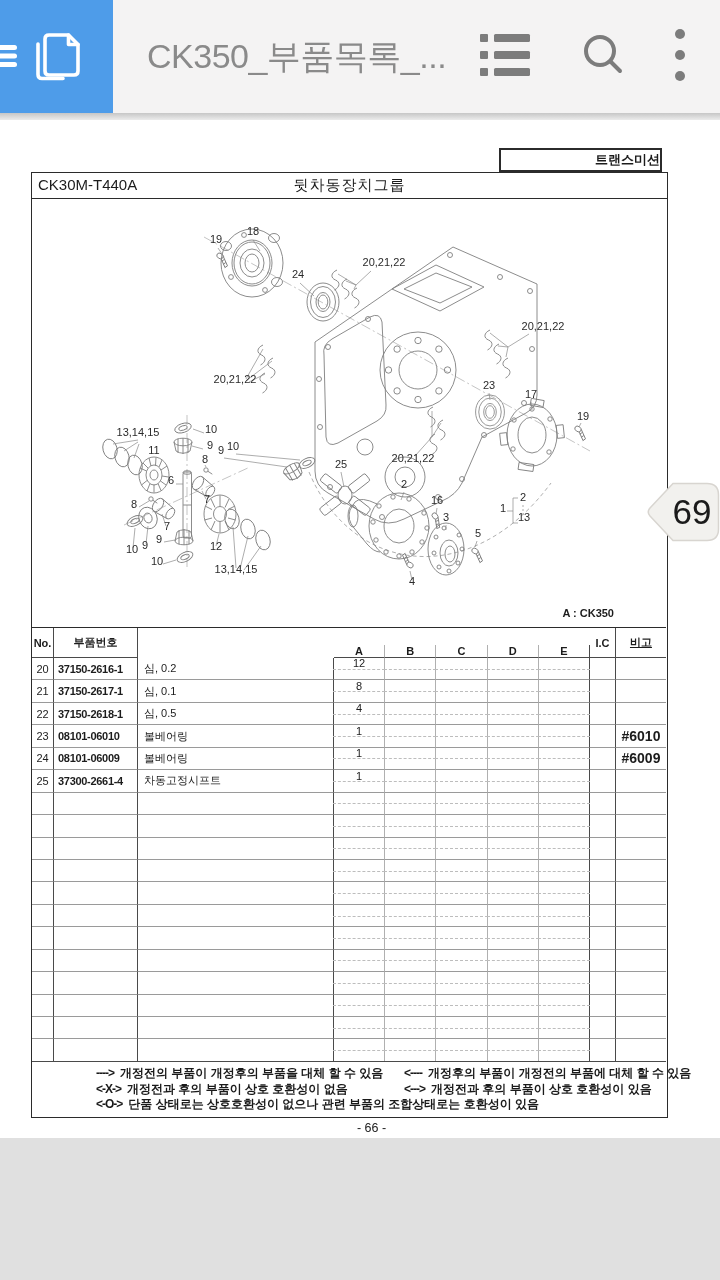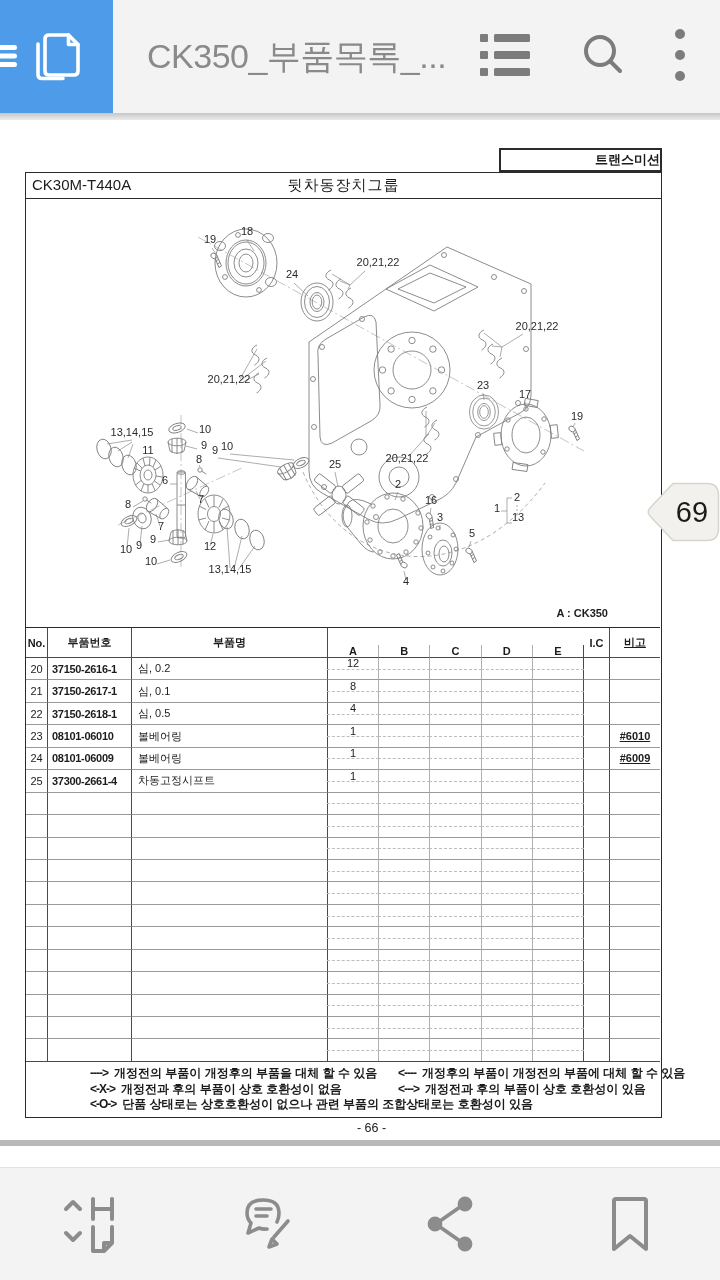--- a/index.html
+++ b/index.html
@@ -1,35 +1,35 @@
 <!DOCTYPE html>
 <html><head>
 <meta charset="utf-8">
 <style>
   html,body{margin:0;padding:0;background:#e0e0e0;}
   *{box-sizing:border-box;}
-  .stage{position:relative;width:720px;height:1280px;background:#fff;overflow:hidden;
+  .stage{position:relative;width:720px;height:1138px;background:#fff;overflow:hidden;
          font-family:"Liberation Sans","DejaVu Sans",sans-serif;-webkit-user-select:none;user-select:none;}
   
   .topbar{position:absolute;left:0;top:0;width:720px;height:113px;background:#f4f3f3;}
   .nav-btn{position:absolute;left:0;top:0;width:113px;height:113px;background:#4e9ce9;border:none;padding:0;cursor:pointer;overflow:hidden;}
   .app-title{position:absolute;left:147px;top:0;height:113px;line-height:113px;font-size:34px;
              color:#8a8a8a;font-weight:500;letter-spacing:-0.5px;white-space:nowrap;}
   .tb-btn{position:absolute;top:0;height:113px;background:none;border:none;padding:0;cursor:pointer;}
   .tb-list{left:470px;width:70px;}
   .tb-search{left:568px;width:70px;}
   .tb-more{left:650px;width:60px;}
   .topbar-shadow{position:absolute;left:0;top:113px;width:720px;height:7px;
                  background:linear-gradient(#c6c6c6,#ececec);}
   
   .viewer{position:absolute;left:0;top:120px;width:720px;height:1020px;background:#fff;}
   .pdf-page{position:absolute;left:0;top:0;width:720px;height:1020px;background:#fff;color:#1c1c1c;}
   .cat-box{position:absolute;left:499px;top:28px;width:163px;height:24px;border:2px solid #2b2b2b;
            display:flex;align-items:center;justify-content:flex-end;font-size:13px;font-weight:600;}
-  .frame{position:absolute;left:25px;top:52px;width:637px;height:946px;border:1.5px solid #2b2b2b;}
+  .frame{position:absolute;left:31px;top:52px;width:637px;height:946px;border:1.5px solid #2b2b2b;}
   .frame-head{position:absolute;left:0;top:0;width:100%;height:26px;border-bottom:1.5px solid #2b2b2b;}
   .frame-head .model{position:absolute;left:6px;top:0;height:24px;line-height:24px;font-size:15px;}
   .frame-head .gtitle{position:absolute;left:0;width:100%;top:0;height:24px;line-height:24px;
                       text-align:center;font-size:15px;letter-spacing:1px;}
   
   .diagram{position:absolute;left:0;top:26px;width:634px;height:428px;}
   svg.dsvg{position:absolute;left:0;top:0;stroke:#7f7f7f;stroke-width:.9;fill:none;}
   svg.dsvg .cl{stroke:#ababab;stroke-width:.7;stroke-dasharray:10 3 2 3;}
   svg.dsvg .ld{stroke:#8a8a8a;stroke-width:.7;}
   svg.dsvg .dsh{stroke:#9a9a9a;stroke-width:.8;stroke-dasharray:4 3;}
@@ -46,34 +46,34 @@
   .trow{display:grid;grid-template-columns:22px 84px 196px repeat(5,51.2px) 26px 1fr;height:22.44px;}
   .trow>div{border-right:1px solid #4a4a4a;border-bottom:1px solid #9a9a9a;position:relative;}
   .trow>div.qc{border-right:1px solid #b0b0b0;}
   .trow>div.qc.last{border-right:1px solid #4a4a4a;}
   .trow>div.rm{border-right:none;}
   .qc::after{content:"";position:absolute;left:-1px;right:-1px;top:50%;border-top:1px dashed #bdbdbd;}
   .qv{position:absolute;left:0;top:0;width:100%;height:50%;display:flex;align-items:center;justify-content:center;font-size:11px;}
   .c-no{display:flex;align-items:center;justify-content:center;}
   .c-pn{display:flex;align-items:center;padding-left:4px;font-weight:700;letter-spacing:-0.3px;}
   .c-nm{display:flex;align-items:center;padding-left:6px;}
-  .c-rm{display:flex;align-items:center;justify-content:center;font-size:11px;font-weight:700;text-decoration:underline;}
+  .c-rm{display:flex;align-items:center;justify-content:center;font-size:14px;font-weight:700;}
   
   .legend{position:absolute;left:0;top:888px;width:634px;height:53.5px;border-top:1px solid #4a4a4a;
           font-size:12px;font-weight:700;color:#1a1a1a;padding-top:4px;}
   .lg-line{position:relative;height:15.5px;line-height:15.5px;white-space:nowrap;}
   .lg-item{position:absolute;left:64px;}
   .lg-item.second{left:372px;}
   .lg-sym{letter-spacing:-1px;margin-right:6px;}
   .pageno{position:absolute;left:0;top:1001px;width:720px;text-align:center;font-size:12.5px;color:#222;padding-left:23px;}
   .page-sep{position:absolute;left:0;top:1020px;width:720px;height:6px;background:#b9b9b9;}
   
   .badge{position:absolute;left:646px;top:482px;width:74px;height:60px;}
   .badge .bnum{position:absolute;left:18px;top:0;width:56px;height:60px;display:flex;align-items:center;
-               justify-content:center;font-size:29px;color:#1b1b1b;}
+               justify-content:center;font-size:35px;color:#1b1b1b;}
   
   .botbar{position:absolute;left:0;top:1167px;width:720px;height:113px;background:#f4f3f3;border-top:1px solid #e2e2e2;}
   .bb-btn{position:absolute;top:22px;width:70px;height:70px;background:none;border:none;padding:0;cursor:pointer;}
 </style>
 </head>
 <body>
 
 <div class="stage">
 
   <header class="topbar">
@@ -414,21 +414,20 @@
                 <text x="492" y="322" text-anchor="middle">13</text>
               </g>
           </svg>
           <div class="variant">A : CK350</div>
         </div>
 
         <div class="ptable">
           <div class="thead">
             <div style="grid-row:1/3;grid-column:1">No.</div>
             <div style="grid-row:1/3;grid-column:2">부품번호</div>
-            <div style="grid-row:1/3;grid-column:3">부품명</div>
             <div style="grid-row:1/3;grid-column:9">I.C</div>
             <div class="nr" style="grid-row:1/3;grid-column:10">비고</div>
             <div class="sub" style="grid-row:2;grid-column:4">A</div>
             <div class="sub" style="grid-row:2;grid-column:5">B</div>
             <div class="sub" style="grid-row:2;grid-column:6">C</div>
             <div class="sub" style="grid-row:2;grid-column:7">D</div>
             <div class="sub last" style="grid-row:2;grid-column:8">E</div>
           </div>
           <div id="tbody">
               <div class="trow">

